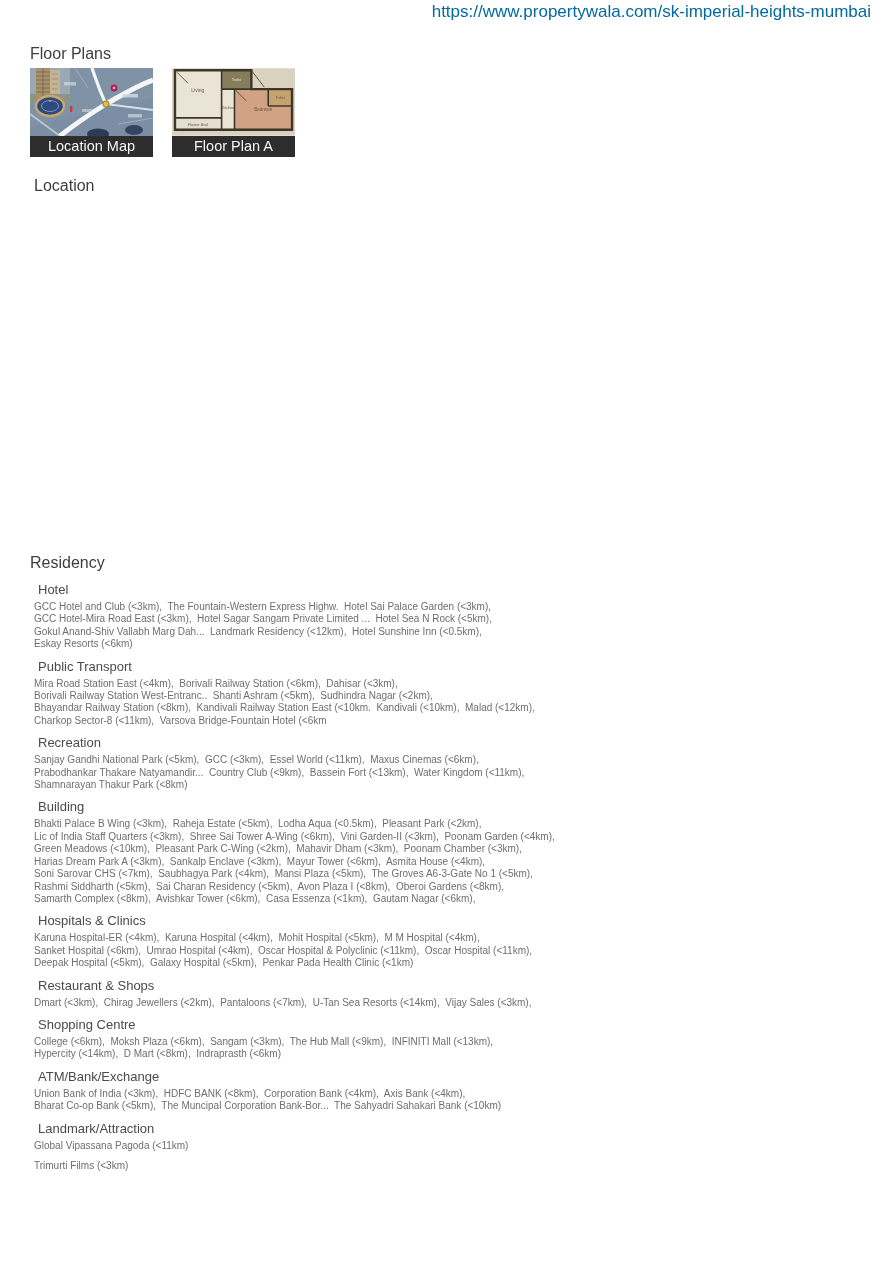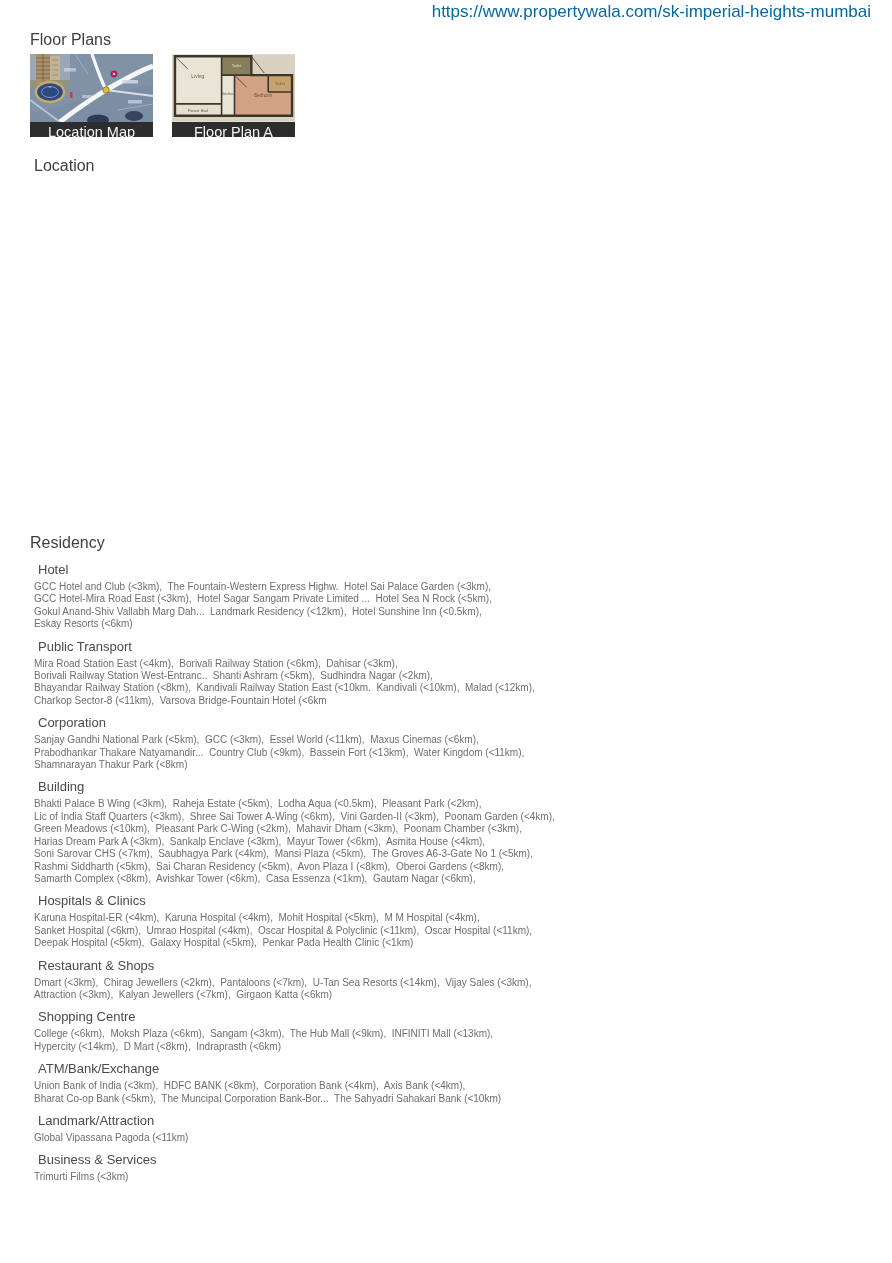--- a/index.html
+++ b/index.html
@@ -5,32 +5,32 @@
   html,body{margin:0;padding:0;}
   body{
     width:892px;height:1263px;position:relative;background:#ffffff;
     font-family:"Liberation Sans","DejaVu Sans",sans-serif;
     -webkit-font-smoothing:antialiased;overflow:hidden;
   }
   .url-header{
     position:absolute;top:2px;right:21px;
     font-size:17px;color:#0369a1;letter-spacing:0;
   }
-  .content{position:absolute;left:30px;top:4px;width:832px;}
+  .content{position:absolute;left:30px;top:18px;width:832px;}
   .section-title{
     font-size:16px;line-height:22px;color:#3e3e3e;font-weight:400;
   }
   .fp-title{margin:25px 0 3px 0;}
   .thumb-row{display:flex;gap:19px;}
   .thumb{
     width:123px;cursor:pointer;flex:0 0 auto;
   }
   .thumb-img{display:block;width:123px;height:68px;}
   .thumb-caption{
-    height:15px;background:#2d2d2d;color:#f5f5f5;
+    height:21px;background:#2d2d2d;color:#f5f5f5;
     font-size:14.5px;line-height:21px;text-align:center;
     white-space:nowrap;overflow:hidden;
   }
   .loc-title{margin:18px 0 0 4px;}
   .map-area{height:355px;width:832px;background:#ffffff;}
   .landmarks-title{margin:0;}
   .lm-cat{margin-top:8px;}
   .lm-cat-name{
     font-size:13px;line-height:15px;color:#4a4a4a;margin:0 0 4px 8px;font-weight:400;
   }
@@ -132,21 +132,21 @@
         <div class="lm-line">Eskay Resorts (&lt;6km)</div>
       </div>
       <div class="lm-cat">
         <div class="lm-cat-name">Public Transport</div>
         <div class="lm-line">Mira Road Station East (&lt;4km),  Borivali Railway Station (&lt;6km),  Dahisar (&lt;3km),</div>
         <div class="lm-line">Borivali Railway Station West-Entranc..  Shanti Ashram (&lt;5km),  Sudhindra Nagar (&lt;2km),</div>
         <div class="lm-line">Bhayandar Railway Station (&lt;8km),  Kandivali Railway Station East (&lt;10km.  Kandivali (&lt;10km),  Malad (&lt;12km),</div>
         <div class="lm-line">Charkop Sector-8 (&lt;11km),  Varsova Bridge-Fountain Hotel (&lt;6km</div>
       </div>
       <div class="lm-cat">
-        <div class="lm-cat-name">Corporation</div>
+        <div class="lm-cat-name">Recreation</div>
         <div class="lm-line">Sanjay Gandhi National Park (&lt;5km),  GCC (&lt;3km),  Essel World (&lt;11km),  Maxus Cinemas (&lt;6km),</div>
         <div class="lm-line">Prabodhankar Thakare Natyamandir...  Country Club (&lt;9km),  Bassein Fort (&lt;13km),  Water Kingdom (&lt;11km),</div>
         <div class="lm-line">Shamnarayan Thakur Park (&lt;8km)</div>
       </div>
       <div class="lm-cat">
         <div class="lm-cat-name">Building</div>
         <div class="lm-line">Bhakti Palace B Wing (&lt;3km),  Raheja Estate (&lt;5km),  Lodha Aqua (&lt;0.5km),  Pleasant Park (&lt;2km),</div>
         <div class="lm-line">Lic of India Staff Quarters (&lt;3km),  Shree Sai Tower A-Wing (&lt;6km),  Vini Garden-II (&lt;3km),  Poonam Garden (&lt;4km),</div>
         <div class="lm-line">Green Meadows (&lt;10km),  Pleasant Park C-Wing (&lt;2km),  Mahavir Dham (&lt;3km),  Poonam Chamber (&lt;3km),</div>
         <div class="lm-line">Harias Dream Park A (&lt;3km),  Sankalp Enclave (&lt;3km),  Mayur Tower (&lt;6km),  Asmita House (&lt;4km),</div>
@@ -156,35 +156,33 @@
       </div>
       <div class="lm-cat">
         <div class="lm-cat-name">Hospitals &amp; Clinics</div>
         <div class="lm-line">Karuna Hospital-ER (&lt;4km),  Karuna Hospital (&lt;4km),  Mohit Hospital (&lt;5km),  M M Hospital (&lt;4km),</div>
         <div class="lm-line">Sanket Hospital (&lt;6km),  Umrao Hospital (&lt;4km),  Oscar Hospital &amp; Polyclinic (&lt;11km),  Oscar Hospital (&lt;11km),</div>
         <div class="lm-line">Deepak Hospital (&lt;5km),  Galaxy Hospital (&lt;5km),  Penkar Pada Health Clinic (&lt;1km)</div>
       </div>
       <div class="lm-cat">
         <div class="lm-cat-name">Restaurant &amp; Shops</div>
         <div class="lm-line">Dmart (&lt;3km),  Chirag Jewellers (&lt;2km),  Pantaloons (&lt;7km),  U-Tan Sea Resorts (&lt;14km),  Vijay Sales (&lt;3km),</div>
-        <div class="lm-line">Attraction (&lt;3km),  Kalyan Jewellers (&lt;7km),  Girgaon Katta (&lt;6km)</div>
       </div>
       <div class="lm-cat">
         <div class="lm-cat-name">Shopping Centre</div>
         <div class="lm-line">College (&lt;6km),  Moksh Plaza (&lt;6km),  Sangam (&lt;3km),  The Hub Mall (&lt;9km),  INFINITI Mall (&lt;13km),</div>
         <div class="lm-line">Hypercity (&lt;14km),  D Mart (&lt;8km),  Indraprasth (&lt;6km)</div>
       </div>
       <div class="lm-cat">
         <div class="lm-cat-name">ATM/Bank/Exchange</div>
         <div class="lm-line">Union Bank of India (&lt;3km),  HDFC BANK (&lt;8km),  Corporation Bank (&lt;4km),  Axis Bank (&lt;4km),</div>
         <div class="lm-line">Bharat Co-op Bank (&lt;5km),  The Muncipal Corporation Bank-Bor...  The Sahyadri Sahakari Bank (&lt;10km)</div>
       </div>
       <div class="lm-cat">
         <div class="lm-cat-name">Landmark/Attraction</div>
         <div class="lm-line">Global Vipassana Pagoda (&lt;11km)</div>
       </div>
       <div class="lm-cat">
-        <div class="lm-cat-name">Business &amp; Services</div>
         <div class="lm-line">Trimurti Films (&lt;3km)</div>
       </div>
     </div>
 
 </div>
 
 </body></html>

